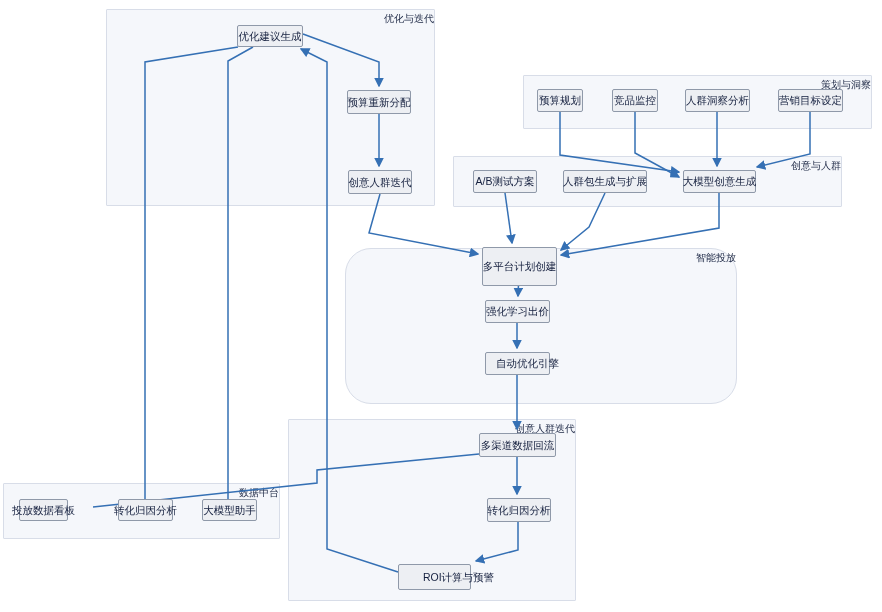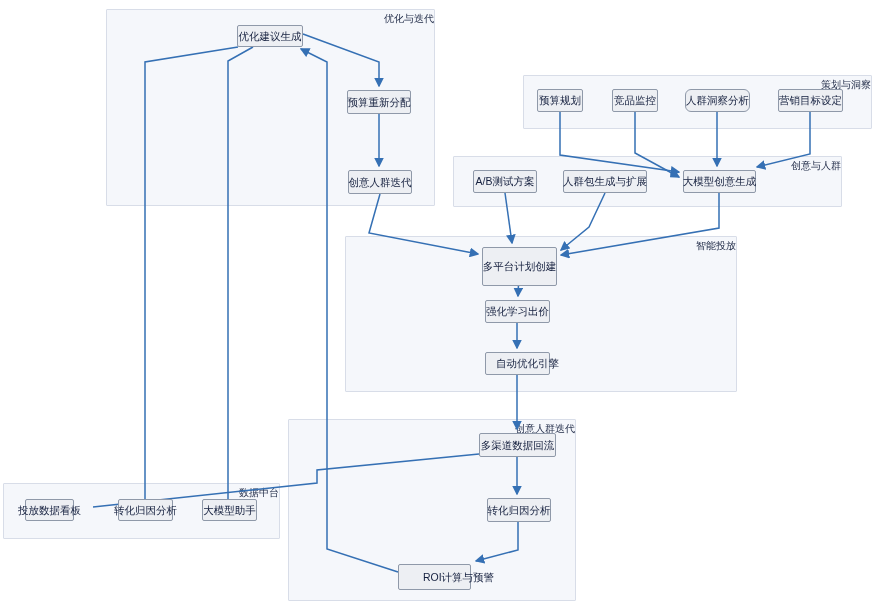--- a/index.html
+++ b/index.html
@@ -28,21 +28,21 @@
 
   <div class="group" style="left:106px; top:9px; width:327px; height:195px;">
     <span class="group-title">优化与迭代</span>
   </div>
   <div class="group" style="left:515px; top:75px; width:347px; height:52px;margin-left:8px;">
     <span class="group-title">策划与洞察</span>
   </div>
   <div class="group" style="left:453px; top:156px; width:387px; height:49px;">
     <span class="group-title">创意与人群</span>
   </div>
-  <div class="group" style="left:345px; top:236px; width:390px; height:154px;">
+  <div class="group" style="left:345px; top:248px; width:390px; height:154px;border-radius:26px;">
     <span class="group-title">智能投放</span>
   </div>
   <div class="group" style="left:288px; top:419px; width:286px; height:180px;">
     <span class="group-title">创意人群迭代</span>
   </div>
   <div class="group" style="left:3px; top:483px; width:275px; height:54px;">
     <span class="group-title">数据中台</span>
   </div>
 
   <svg class="edges" width="882" height="612" viewBox="0 0 882 612">
@@ -73,32 +73,32 @@
       <path d="M479,454 L317,470 L317,483 L93,507"></path>
     </g>
   </svg>
 
   <div class="node" style="left:237px; top:25px; width:66px; height:22px;">优化建议生成</div>
   <div class="node" style="left:347px; top:90px; width:64px; height:24px;">预算重新分配</div>
   <div class="node" style="left:348px; top:170px; width:64px; height:24px;">创意人群迭代</div>
 
   <div class="node" style="left:537px; top:89px; width:46px; height:23px;">预算规划</div>
   <div class="node" style="left:612px; top:89px; width:46px; height:23px;">竞品监控</div>
-  <div class="node" style="left:685px; top:89px; width:65px; height:23px;border-radius:6px;">人群洞察分析</div>
+  <div class="node" style="left:685px; top:89px; width:65px; height:23px;">人群洞察分析</div>
   <div class="node" style="left:778px; top:89px; width:65px; height:23px;">营销目标设定</div>
 
   <div class="node" style="left:473px; top:170px; width:64px; height:23px;">A/B测试方案</div>
   <div class="node" style="left:563px; top:170px; width:84px; height:23px;">人群包生成与扩展</div>
   <div class="node" style="left:683px; top:170px; width:73px; height:23px;">大模型创意生成</div>
 
   <div class="node" style="left:482px; top:247px; width:75px; height:39px;">多平台计划创建</div>
   <div class="node" style="left:485px; top:300px; width:65px; height:23px;">强化学习出价</div>
   <div class="node" style="left:485px; top:352px; width:65px; height:23px;padding-left:20px;">自动优化引擎</div>
 
   <div class="node" style="left:479px; top:433px; width:77px; height:24px;">多渠道数据回流</div>
   <div class="node" style="left:487px; top:498px; width:64px; height:24px;">转化归因分析</div>
   <div class="node" style="left:398px; top:564px; width:73px; height:26px;padding-left:48px;">ROI计算与预警</div>
 
-  <div class="node" style="left:25px; top:499px; width:49px; height:22px;">投放数据看板</div>
+  <div class="node" style="left:19px; top:499px; width:49px; height:22px;">投放数据看板</div>
   <div class="node" style="left:118px; top:499px; width:55px; height:22px;">转化归因分析</div>
   <div class="node" style="left:202px; top:499px; width:55px; height:22px;">大模型助手</div>
 
 </div>
 
 </body></html>

